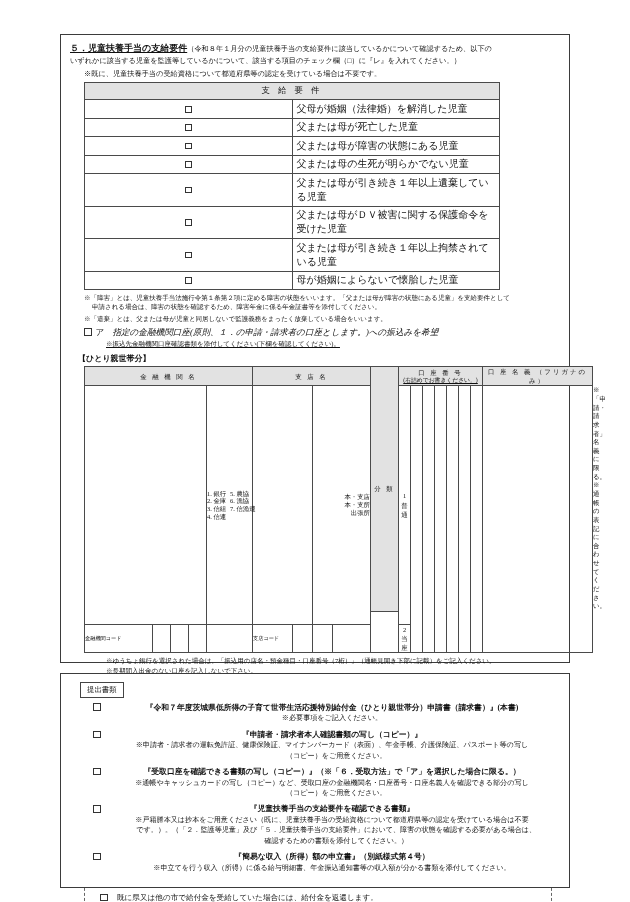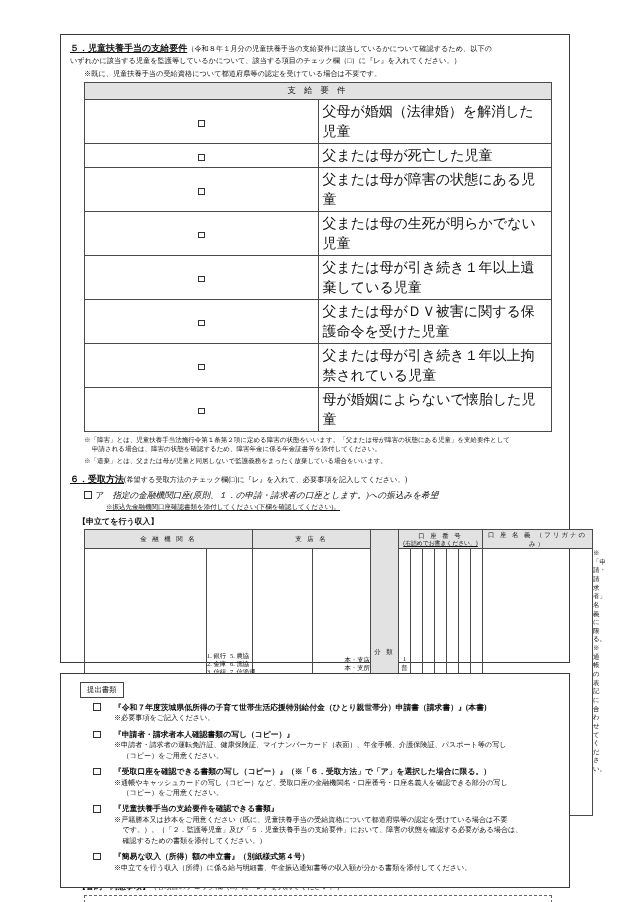--- a/index.html
+++ b/index.html
@@ -55,28 +55,28 @@
   .sec-sub {
     font-size: 7.2px;
     margin: 0 0 3px 0;
     line-height: 1.4;
   }
   .indent1 { padding-left: 14px; }
 
   
   table.req {
     border-collapse: collapse;
-    width: 468px;
+    width: 416px;
     margin: 1px 0 0 14px;
     table-layout: fixed;
   }
   table.req td, table.req th {
     border: 0.8px solid #4a4a4a;
     padding: 1.6px 4px;
-    font-size: 14px;
+    font-size: 10px;
     font-weight: normal;
     vertical-align: middle;
     height: 12.6px;
   }
   table.req th.hdr {
     background: #e2e2e2;
     text-align: center;
     letter-spacing: 3px;
     font-size: 8.4px;
     padding: 2px 0;
@@ -205,20 +205,21 @@
     font-size: 7.4px;
     padding: 1.5px 6px;
     margin: 0 0 4px 10px;
   }
   .doc-item {
     display: flex;
     align-items: flex-start;
     margin: 0 0 5px 0;
     font-size: 7.6px;
     line-height: 1.45;
+    text-align: center;
   }
   .doc-item .cb {
     flex: 0 0 34px;
     text-align: center;
     padding-top: 1px;
   }
   .doc-item .dt { flex: 1; padding-right: 10px; }
   .doc-title { font-weight: bold; font-size: 7.8px; }
   .doc-note {
     font-size: 7.1px;
@@ -284,32 +285,29 @@
           </tr>
         </tbody>
       </table>
 
       <div class="note">
         <span>※「障害」とは、児童扶養手当法施行令第１条第２項に定める障害の状態をいいます。「父または母が障害の状態にある児童」を支給要件として</span><br>
         <span style="padding-left:8px; display:inline-block;">申請される場合は、障害の状態を確認するため、障害年金に係る年金証書等を添付してください。</span>
       </div>
       <div class="note">※「遺棄」とは、父または母が児童と同居しないで監護義務をまったく放棄している場合をいいます。</div>
 
-      <div class="sec-head" style="margin-top:8px;">
-        <span class="num">６．</span><span class="title-u">受取方法</span><span class="paren">(希望する受取方法のチェック欄(□)に『レ』を入れて、必要事項を記入してください。)</span>
-      </div>
 
       <div class="choice">
         <span class="box lg"></span><span class="lbl">ア</span><span class="txt">指定の金融機関口座(原則、１．の申請・請求者の口座とします。)への振込みを希望</span>
       </div>
       <div class="note tight" style="margin-left:36px;">
         <span class="u">※振込先金融機関口座確認書類を添付してください(下欄を確認してください)。</span>
       </div>
 
-      <div class="bracket-head">【申立てを行う収入】</div>
+      <div class="bracket-head">【ひとり親世帯分】</div>
 
       <table class="bank">
         <colgroup>
           <col style="width:68px">
             <col style="width:18px">
             <col style="width:18px">
             <col style="width:18px">
             <col style="width:46px">
           <col style="width:40px">
             <col style="width:20px">

